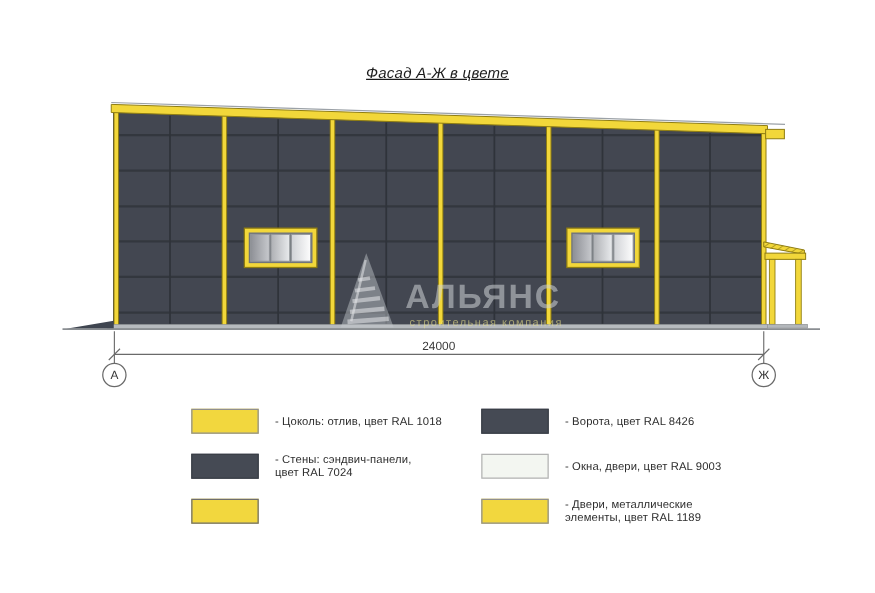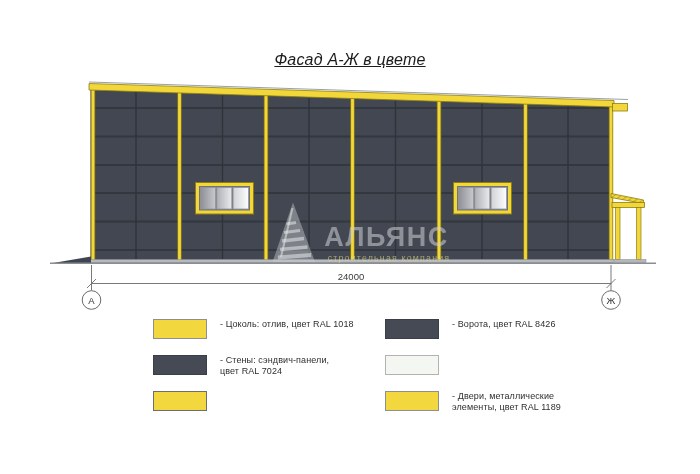--- a/index.html
+++ b/index.html
@@ -2,28 +2,28 @@
 <html style="--accent-yellow: #f2d73a; --wall-dark: #434751; --seam-dark: #33373e; --window-white: #f3f6f1; --line-gray: #6a6a6a;"><head>
 <meta charset="utf-8">
 <style>
   html,body{margin:0;padding:0;}
   body{
     width:700px;height:474px;position:relative;background:#ffffff;
     font-family:"Liberation Sans", sans-serif;overflow:hidden;
   }
   .title{
     position:absolute;left:0;top:51px;width:700px;text-align:center;
-    font-size:16px;font-style:italic;color:#1c1c1c;
+    font-size:12px;font-style:italic;color:#1c1c1c;
     text-decoration:underline;letter-spacing:.2px;
   }
   svg{position:absolute;left:0;top:0;}
   
   .fascia,.mullion-y,.canopy,.post,.trimbox{stroke:#8f7d12;}
   .legend-col{position:absolute;top:319px;width:240px;}
-  .legend-item{display:flex;align-items:flex-start;height:36px;}
+  .legend-item{display:flex;align-items:center;height:36px;}
   .swatch{
     width:54px;height:20px;flex:0 0 54px;margin-right:13px;
     border:1px solid #8a8a8a;box-sizing:border-box;
   }
   .legend-text{
     font-size:9px;line-height:11px;color:#2e2e2e;white-space:pre-line;
     letter-spacing:.1px;
   }
   .wm-name{
     font-weight:bold;letter-spacing:1.5px;
@@ -160,19 +160,20 @@
   </div>
 </div>
 
 <div class="legend-col" style="left:385px">
   <div class="legend-item">
     <span class="swatch" style="background: rgb(69, 74, 84); border-color: rgb(58, 63, 71);"></span>
     <span class="legend-text">- Ворота, цвет RAL 8426</span>
   </div>
   <div class="legend-item">
     <span class="swatch" style="background: rgb(243, 246, 241); border-color: rgb(179, 179, 179);"></span>
+    <span class="legend-text">- Окна, двери, цвет RAL 9003</span>
   </div>
   <div class="legend-item">
     <span class="swatch" style="background: rgb(242, 215, 62); border-color: rgb(143, 143, 143);"></span>
     <span class="legend-text">- Двери, металлические
 элементы, цвет RAL 1189</span>
   </div>
 </div>
 
 </body></html>

